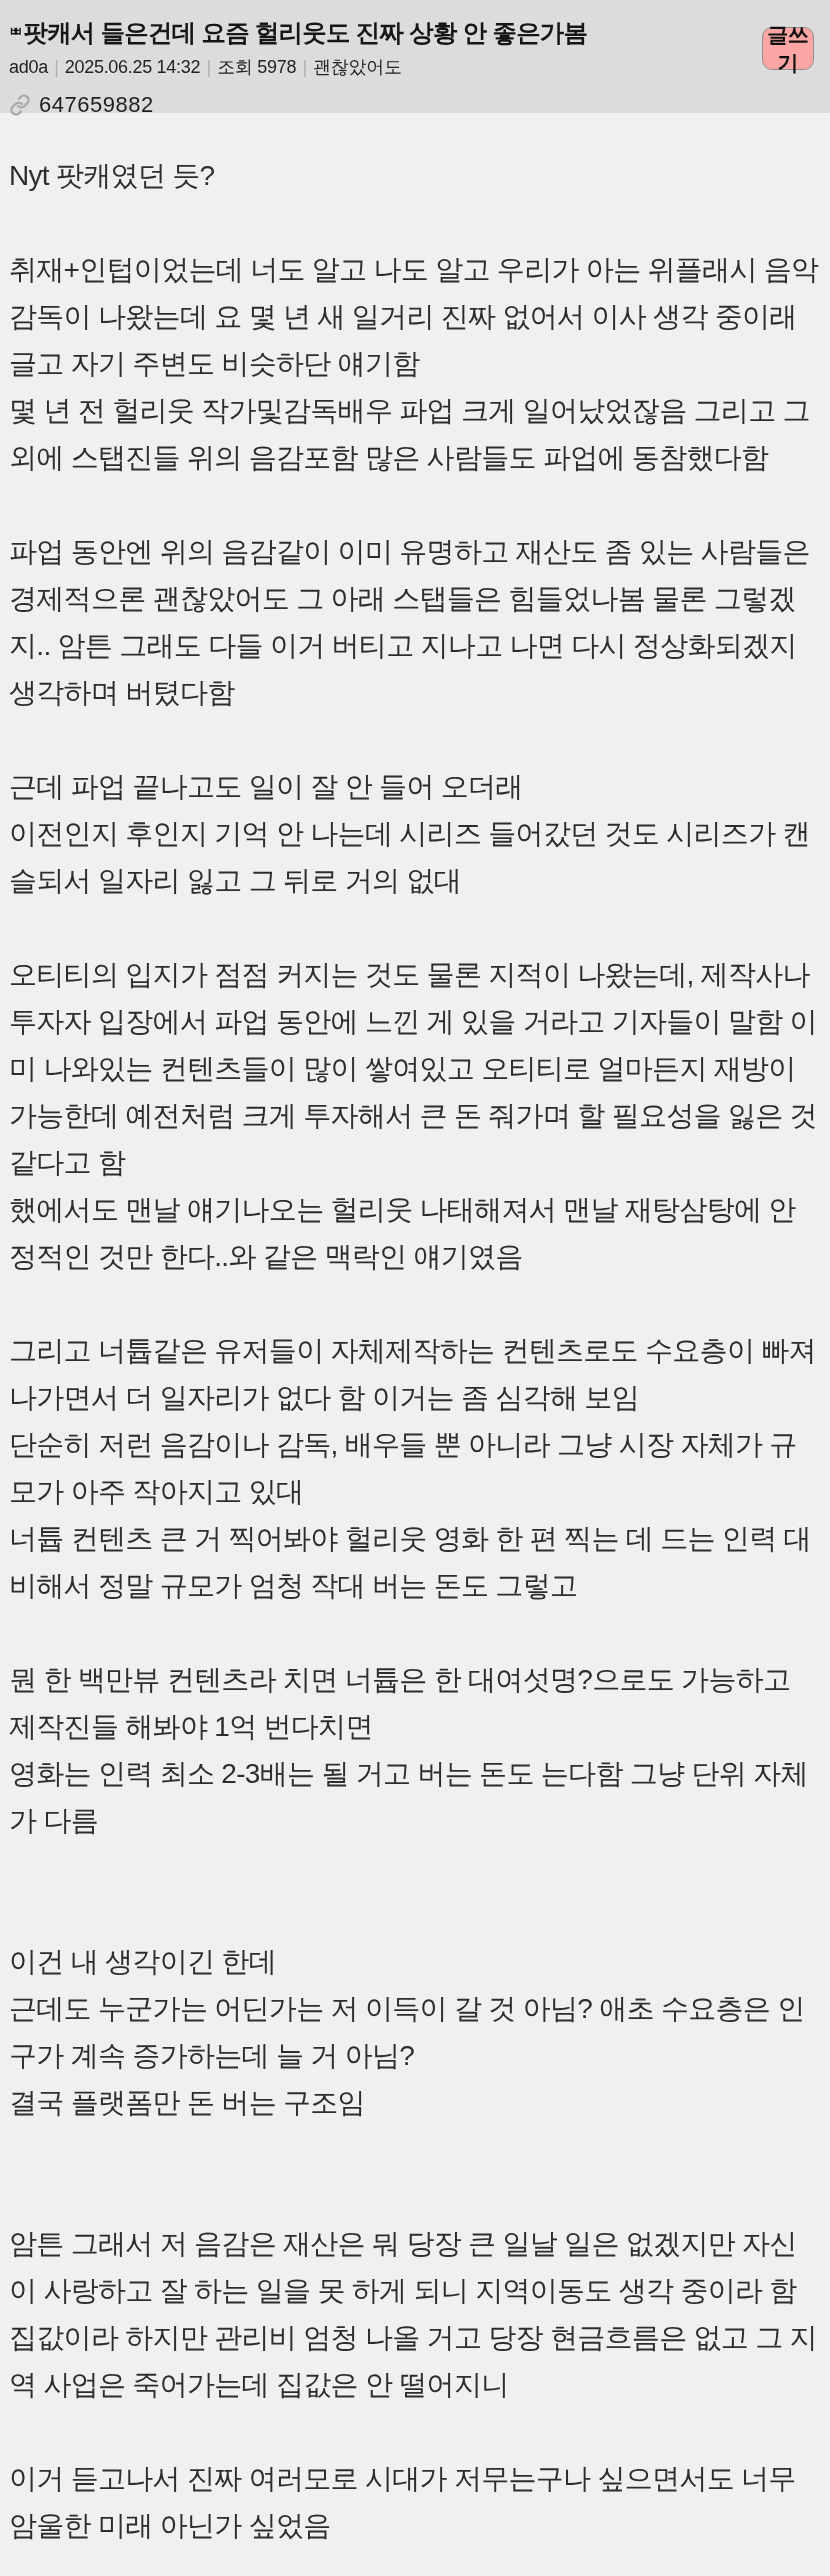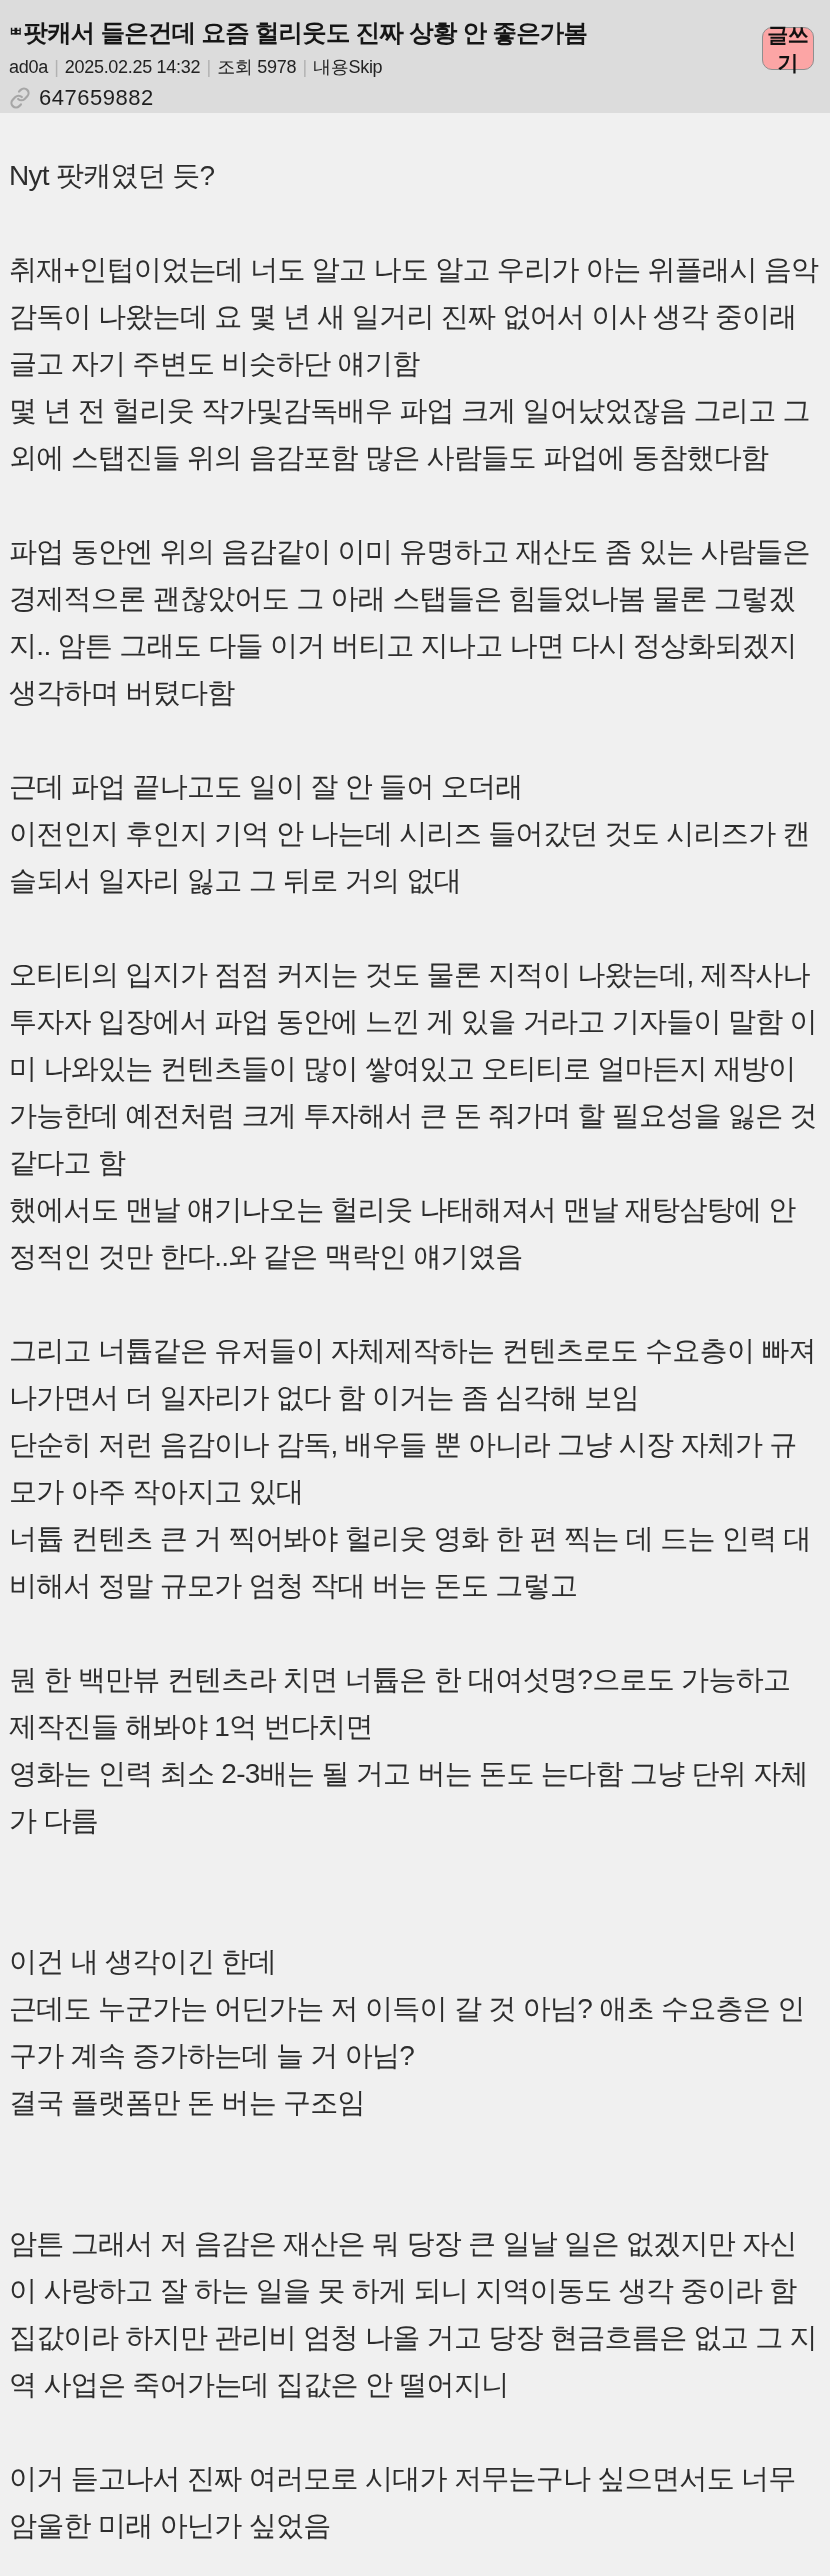--- a/index.html
+++ b/index.html
@@ -43,21 +43,21 @@
     color: #222222;
     letter-spacing: -0.3px;
     white-space: nowrap;
   }
   .meta-sep {
     color: #b2b2b2;
     font-weight: 300;
     margin: 0 6.3px;
   }
   .link-row {
-    margin-top: 6px;
+    margin-top: 13px;
     display: flex;
     align-items: center;
     gap: 8.1px;
     font-size: 22px;
     color: #1e1e1e;
     letter-spacing: 0.5px;
   }
   .link-icon { width: 22px; height: 22px; flex: 0 0 auto; }
   .write-button {
     position: absolute;
@@ -96,21 +96,21 @@
 </style>
 </head>
 <body>
 
 <div class="page">
 
   <div class="post-header">
 
     <div class="title-row"><span class="category-badge">ㅃ</span><span>팟캐서 들은건데 요즘 헐리웃도 진짜 상황 안 좋은가봄</span></div>
 
-    <div class="meta-row"><span>ad0a</span><span class="meta-sep">|</span><span>2025.02.25 14:32</span><span class="meta-sep">|</span><span>조회</span>&nbsp;<span>5978</span><span class="meta-sep">|</span><span>내용Skip</span></div>
+    <div class="meta-row"><span>ad0a</span><span class="meta-sep">|</span><span>2025.06.25 14:32</span><span class="meta-sep">|</span><span>조회</span>&nbsp;<span>5978</span><span class="meta-sep">|</span><span>괜찮았어도</span></div>
 
     <div class="link-row">
       <span class="link-icon">
         <svg width="22" height="22" viewBox="0 0 24 24" fill="none" stroke="#a6a6a6" stroke-width="2.4" stroke-linecap="round" stroke-linejoin="round">
           <path d="M10 13a5 5 0 0 0 7.07 0l2.83-2.83a5 5 0 0 0-7.07-7.07L11 5"></path>
           <path d="M14 11a5 5 0 0 0-7.07 0L4.1 13.83a5 5 0 0 0 7.07 7.07L13 19"></path>
         </svg>
       </span>
       <span>647659882</span>
     </div>

